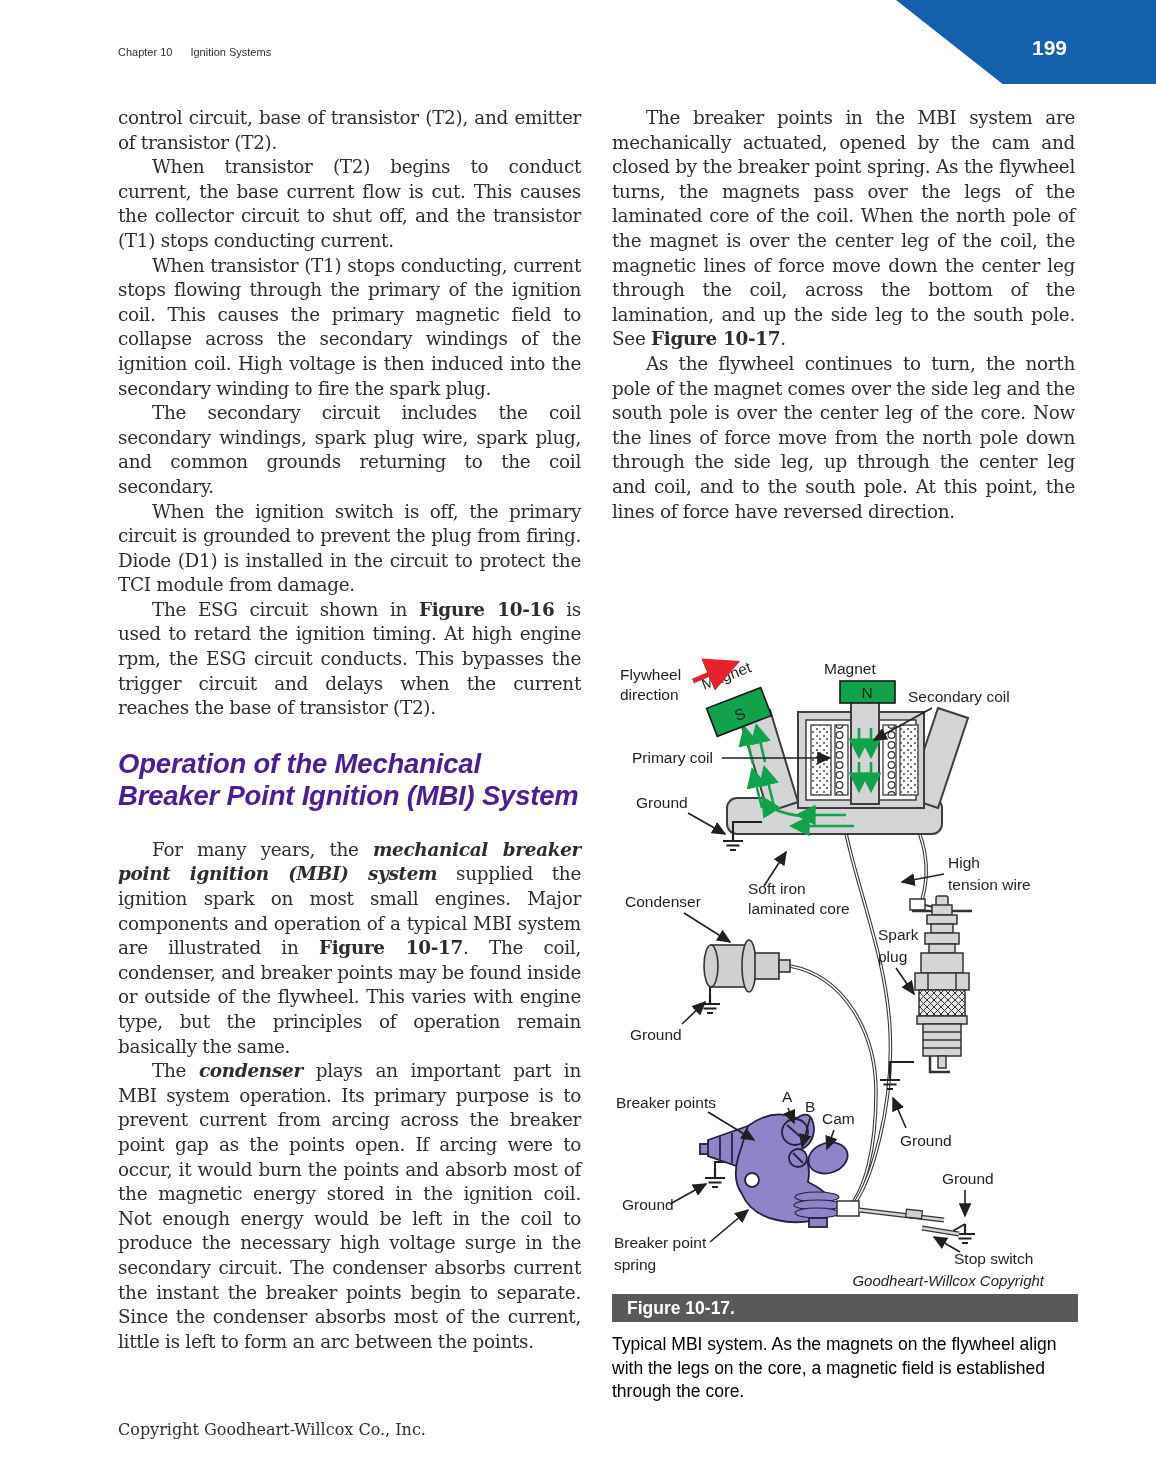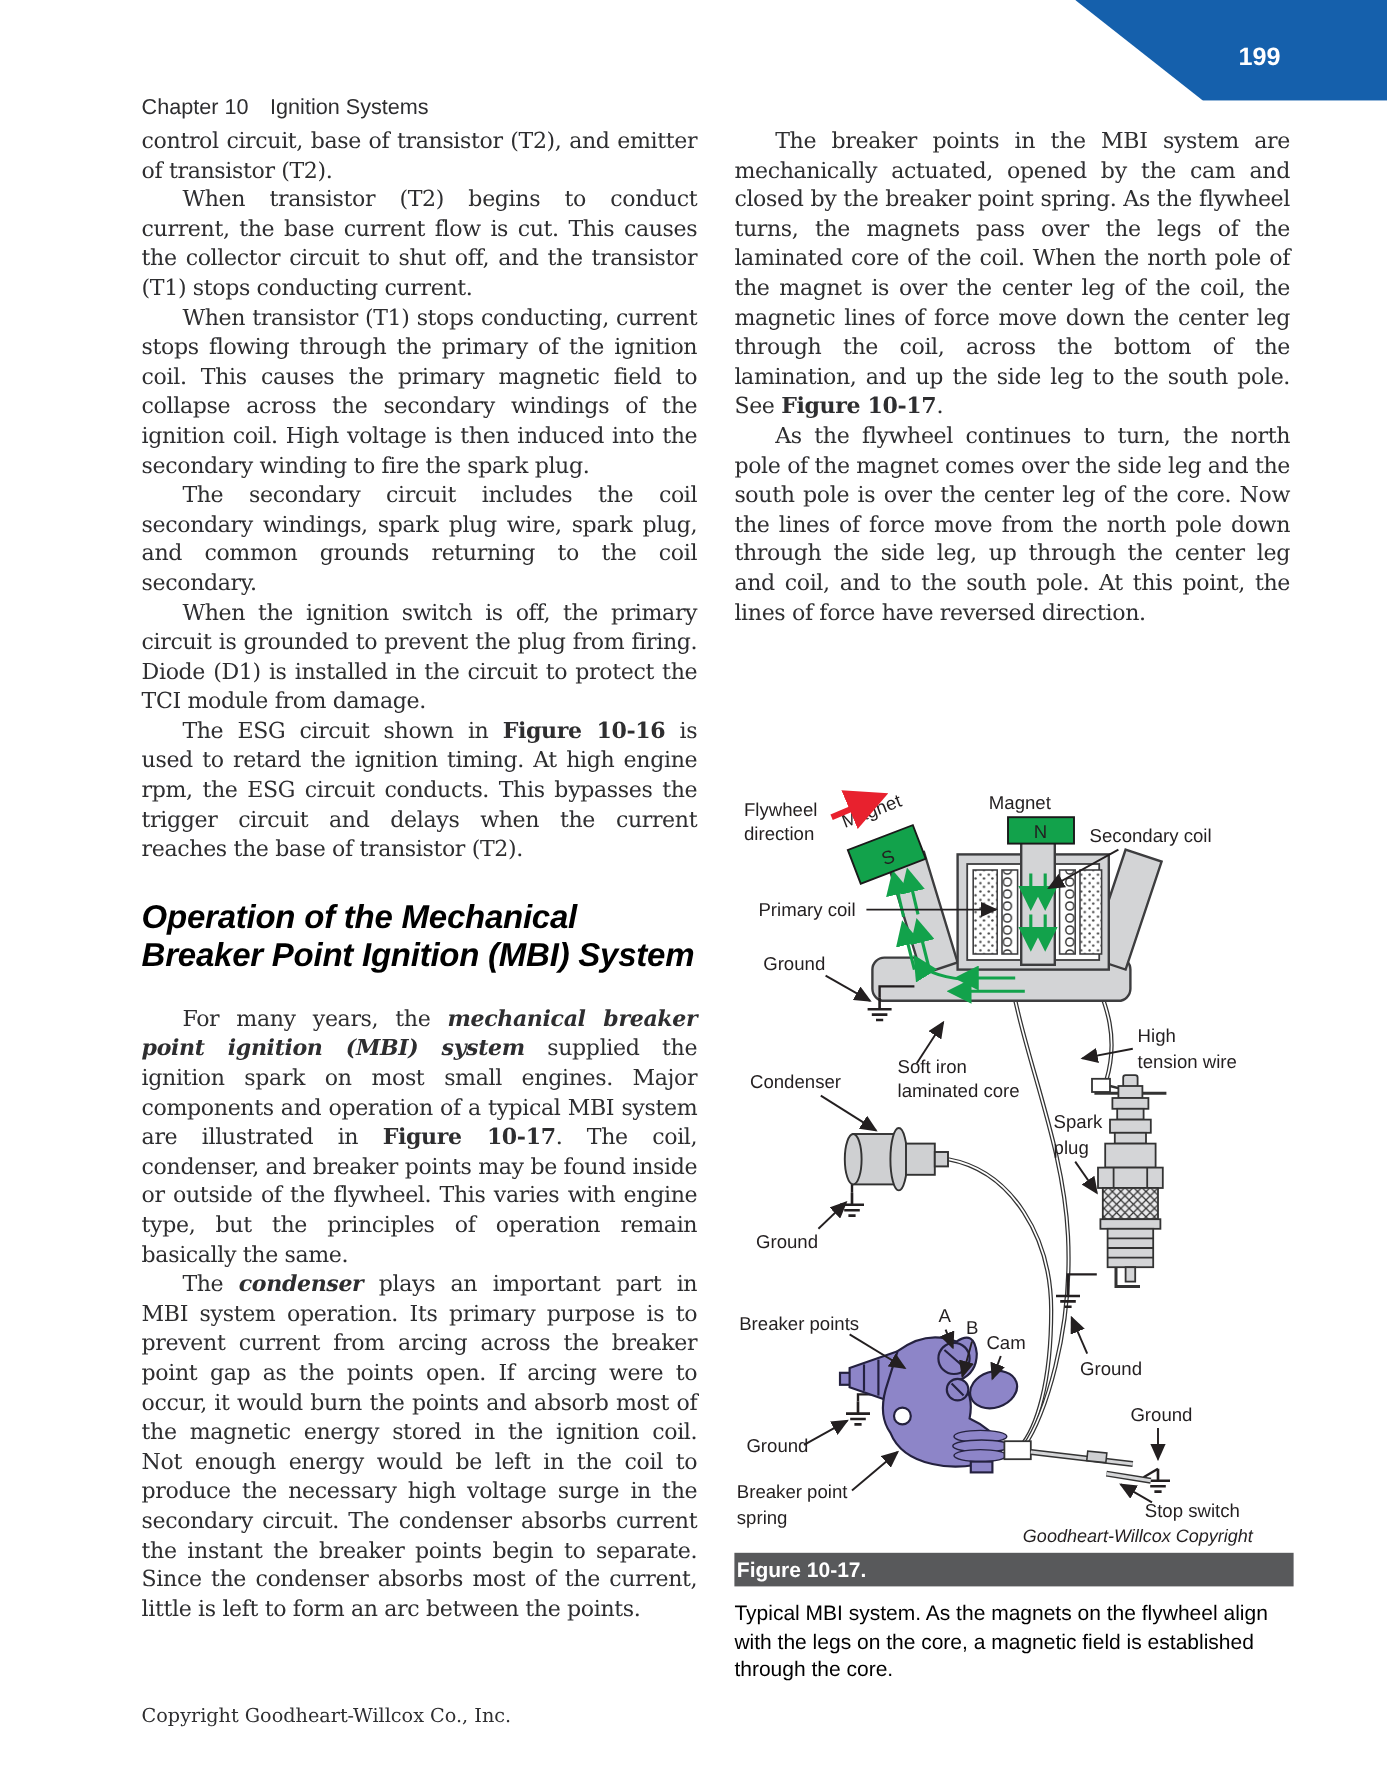--- a/index.html
+++ b/index.html
@@ -1,49 +1,49 @@
 <!DOCTYPE html>
 <html><head>
 <meta charset="utf-8">
 <style>
   html,body { margin:0; padding:0; background:#ffffff; }
   .page { position:relative; width:1156px; height:1479px; background:#fff; overflow:hidden;
           font-family:"DejaVu Serif", serif; color:#2e2e30; }
 
   .chapter-header { position:absolute; left:118px; top:46px;
-    font-family:"Liberation Sans", sans-serif; font-size:18px; color:#2e2e30;margin-top:33px; }
+    font-family:"Liberation Sans", sans-serif; font-size:11px; color:#2e2e30; }
   .chapter-header .sec { margin-left:18px; }
 
   .page-banner { position:absolute; top:0; left:896px; width:260px; height:84px;
     background:#1560ac; clip-path:polygon(0 0,100% 0,100% 100%,41% 100%);
     color:#fff; font-family:"Liberation Sans", sans-serif; font-weight:bold; font-size:21px; }
   .page-banner span { position:absolute; left:136px; top:36px; }
 
   .col { position:absolute; width:463px; font-size:18.4px; line-height:24.6px;
     text-align:justify; letter-spacing:-0.3px; }
   .col p { margin:0; }
   .col p.ind { text-indent:34px; }
   .seg-b { font-weight:bold; }
   .seg-bi { font-weight:bold; font-style:italic; }
   .left-col { left:118px; top:106px; }
   .right-col { left:612px; top:106px; }
 
   .section-heading { margin:27px 0 25px 0; font-family:"Liberation Sans", sans-serif;
     font-weight:bold; font-style:italic; font-size:27.5px; line-height:32.5px;
-    color:#000000; text-align:left; letter-spacing:-0.2px; }
+    color:#4c1d95; text-align:left; letter-spacing:-0.2px; }
 
   .figure-wrap { position:absolute; left:612px; top:650px; width:474px; height:630px; }
   .figure-wrap svg { display:block; }
   .figure-wrap text { font-family:"Liberation Sans", sans-serif; font-size:15.5px; fill:#231f20; }
 
   .fig-attribution { position:absolute; left:612px; top:1272px; width:432px; text-align:right;
     font-family:"Liberation Sans", sans-serif; font-style:italic; font-size:15px; color:#231f20; }
   .fig-caption-bar { position:absolute; left:612px; top:1294px; width:466px; height:28px;
     background:#58595b; color:#fff; font-family:"Liberation Sans", sans-serif; font-weight:bold;
-    font-size:17.5px; line-height:28px; padding-left:2px; box-sizing:border-box; }
+    font-size:17.5px; line-height:28px; padding-left:15px; box-sizing:border-box; }
   .fig-caption-text { position:absolute; left:612px; top:1333px; width:452px;
     font-family:"Liberation Sans", sans-serif; font-size:17.5px; line-height:23.5px; color:#000000; }
 
   .footer { position:absolute; left:118px; top:1420px; font-size:16px; color:#2e2e30; }
 </style>
 </head>
 <body>
 
 <div class="page">
 

